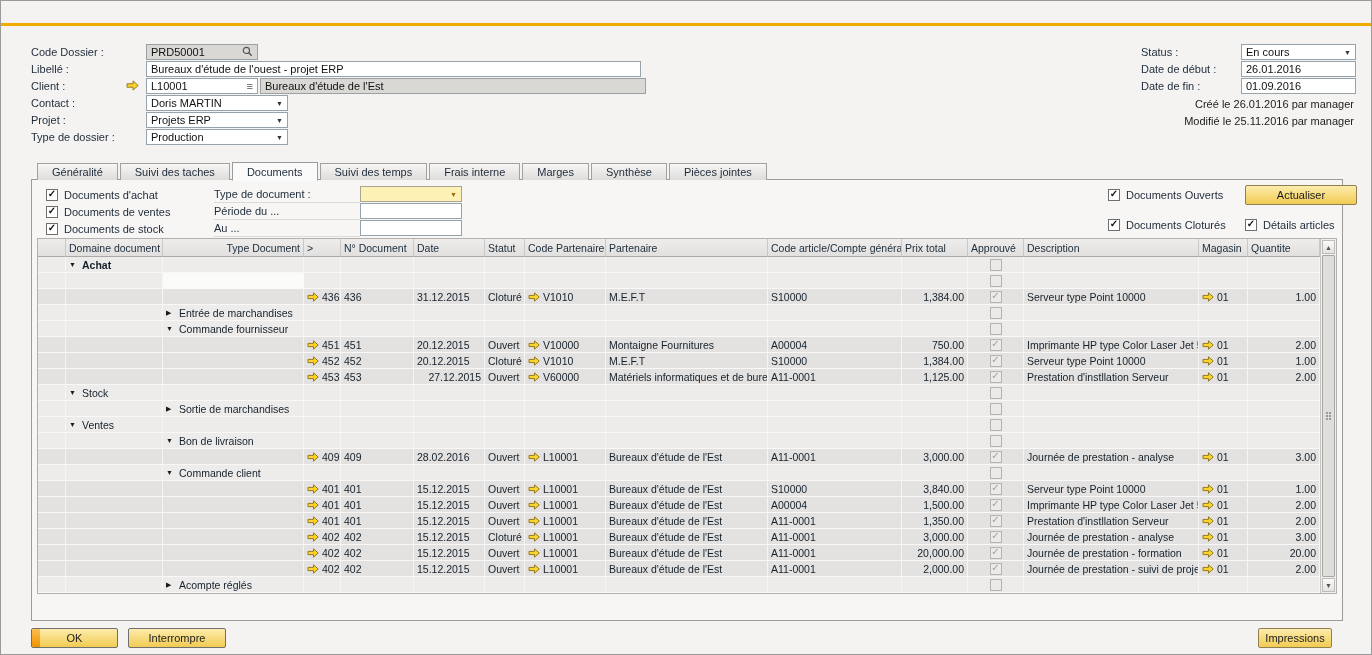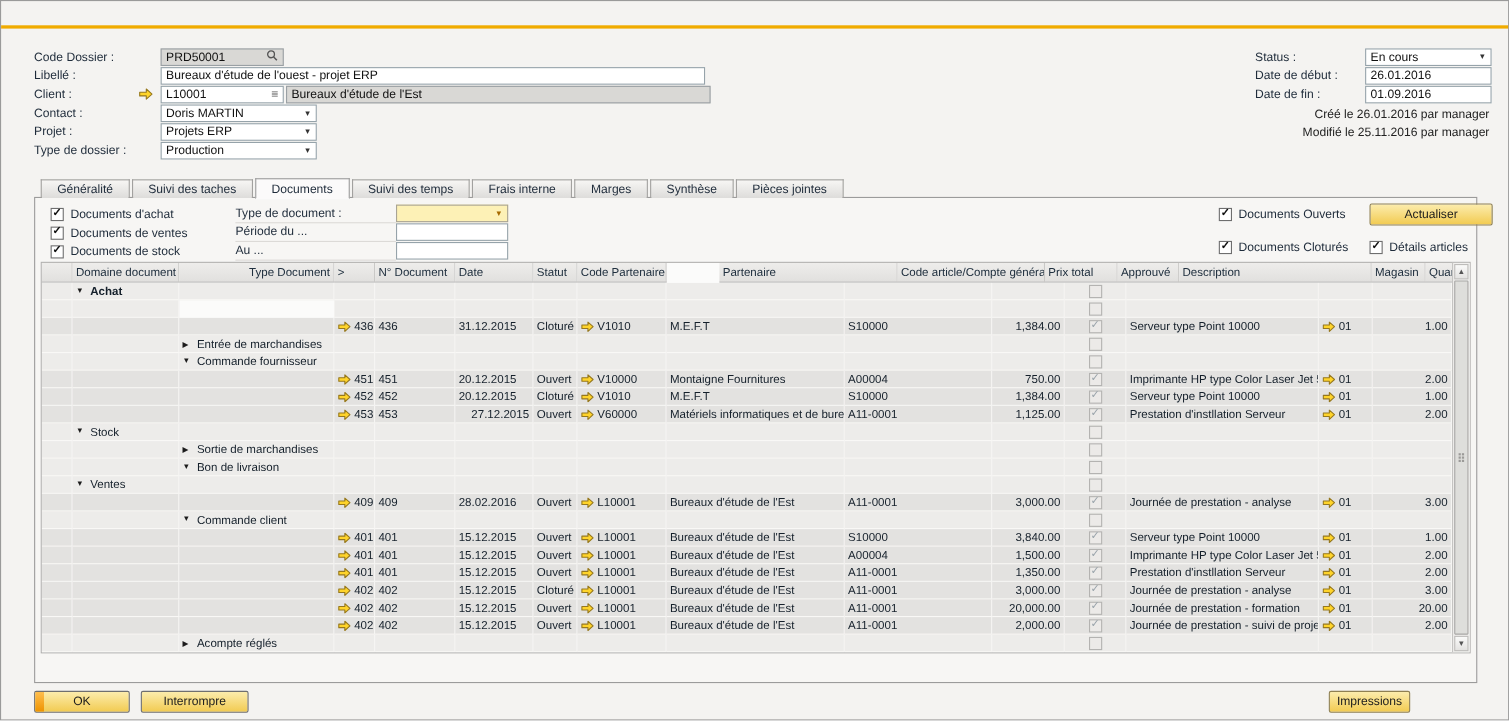--- a/index.html
+++ b/index.html
@@ -219,21 +219,21 @@
           </div>
           <div class="th c-date" style="width: 71px;">
             <span>Date</span>
           </div>
           <div class="th c-statut" style="width: 40px;">
             <span>Statut</span>
           </div>
           <div class="th c-codepart" style="width: 81px;">
             <span>Code Partenaire</span>
           </div>
-          <div class="th c-partenaire" style="width: 162px; margin-left: 48px;">
+          <div class="th c-partenaire" style="width: 162px;">
             <span>Partenaire</span>
           </div>
           <div class="th c-article" style="width: 134px;">
             <span>Code article/Compte général</span>
           </div>
           <div class="th c-prix" style="width: 66px;">
             <span>Prix total</span>
           </div>
           <div class="th c-approuve" style="width: 56px;">
             <span>Approuvé</span>
@@ -608,47 +608,47 @@
             <div class="tc c-prix" style="width: 66px;"></div>
             <div class="tc c-approuve" style="width: 56px;">
               <span class="cb tbl"></span>
             </div>
             <div class="tc c-desc" style="width: 175px;"></div>
             <div class="tc c-magasin" style="width: 49px;"></div>
             <div class="tc c-quantite" style="width: 72px;"></div>
           </div>
           <div class="trow grp">
             <div class="tc c-sel" style="width: 28px;"></div>
-            <div class="tc c-domaine" style="width: 97px;"></div>
-            <div class="tc c-typedoc" style="width: 141px;">
+            <div class="tc c-domaine" style="width: 97px;">
               <span class="tri">▼</span>
-              <span>Bon de livraison</span>
-            </div>
+              <span>Ventes</span>
+            </div>
+            <div class="tc c-typedoc" style="width: 141px;"></div>
             <div class="tc c-link" style="width: 37px;"></div>
             <div class="tc c-numdoc" style="width: 73px;"></div>
             <div class="tc c-date" style="width: 71px;"></div>
             <div class="tc c-statut" style="width: 40px;"></div>
             <div class="tc c-codepart" style="width: 81px;"></div>
             <div class="tc c-partenaire" style="width: 162px;"></div>
             <div class="tc c-article" style="width: 134px;"></div>
             <div class="tc c-prix" style="width: 66px;"></div>
             <div class="tc c-approuve" style="width: 56px;">
               <span class="cb tbl"></span>
             </div>
             <div class="tc c-desc" style="width: 175px;"></div>
             <div class="tc c-magasin" style="width: 49px;"></div>
             <div class="tc c-quantite" style="width: 72px;"></div>
           </div>
           <div class="trow grp">
             <div class="tc c-sel" style="width: 28px;"></div>
-            <div class="tc c-domaine" style="width: 97px;">
+            <div class="tc c-domaine" style="width: 97px;"></div>
+            <div class="tc c-typedoc" style="width: 141px;">
               <span class="tri">▼</span>
-              <span>Ventes</span>
-            </div>
-            <div class="tc c-typedoc" style="width: 141px;"></div>
+              <span>Bon de livraison</span>
+            </div>
             <div class="tc c-link" style="width: 37px;"></div>
             <div class="tc c-numdoc" style="width: 73px;"></div>
             <div class="tc c-date" style="width: 71px;"></div>
             <div class="tc c-statut" style="width: 40px;"></div>
             <div class="tc c-codepart" style="width: 81px;"></div>
             <div class="tc c-partenaire" style="width: 162px;"></div>
             <div class="tc c-article" style="width: 134px;"></div>
             <div class="tc c-prix" style="width: 66px;"></div>
             <div class="tc c-approuve" style="width: 56px;">
               <span class="cb tbl"></span>
@@ -1121,17 +1121,17 @@
       </div>
     </div>
   </div>
 
   <div class="btn gray-border default" style="left:30px;top:627px;width:87px">
       <span>OK</span>
     </div>
   <div class="btn gray-border" style="left:127px;top:627px;width:98px">
       <span>Interrompre</span>
     </div>
-  <div class="btn" style="left:1207px;top:627px;width:74px">
+  <div class="btn" style="left:1257px;top:627px;width:74px">
       <span>Impressions</span>
     </div>
 
 </div>
 
 </body></html>

